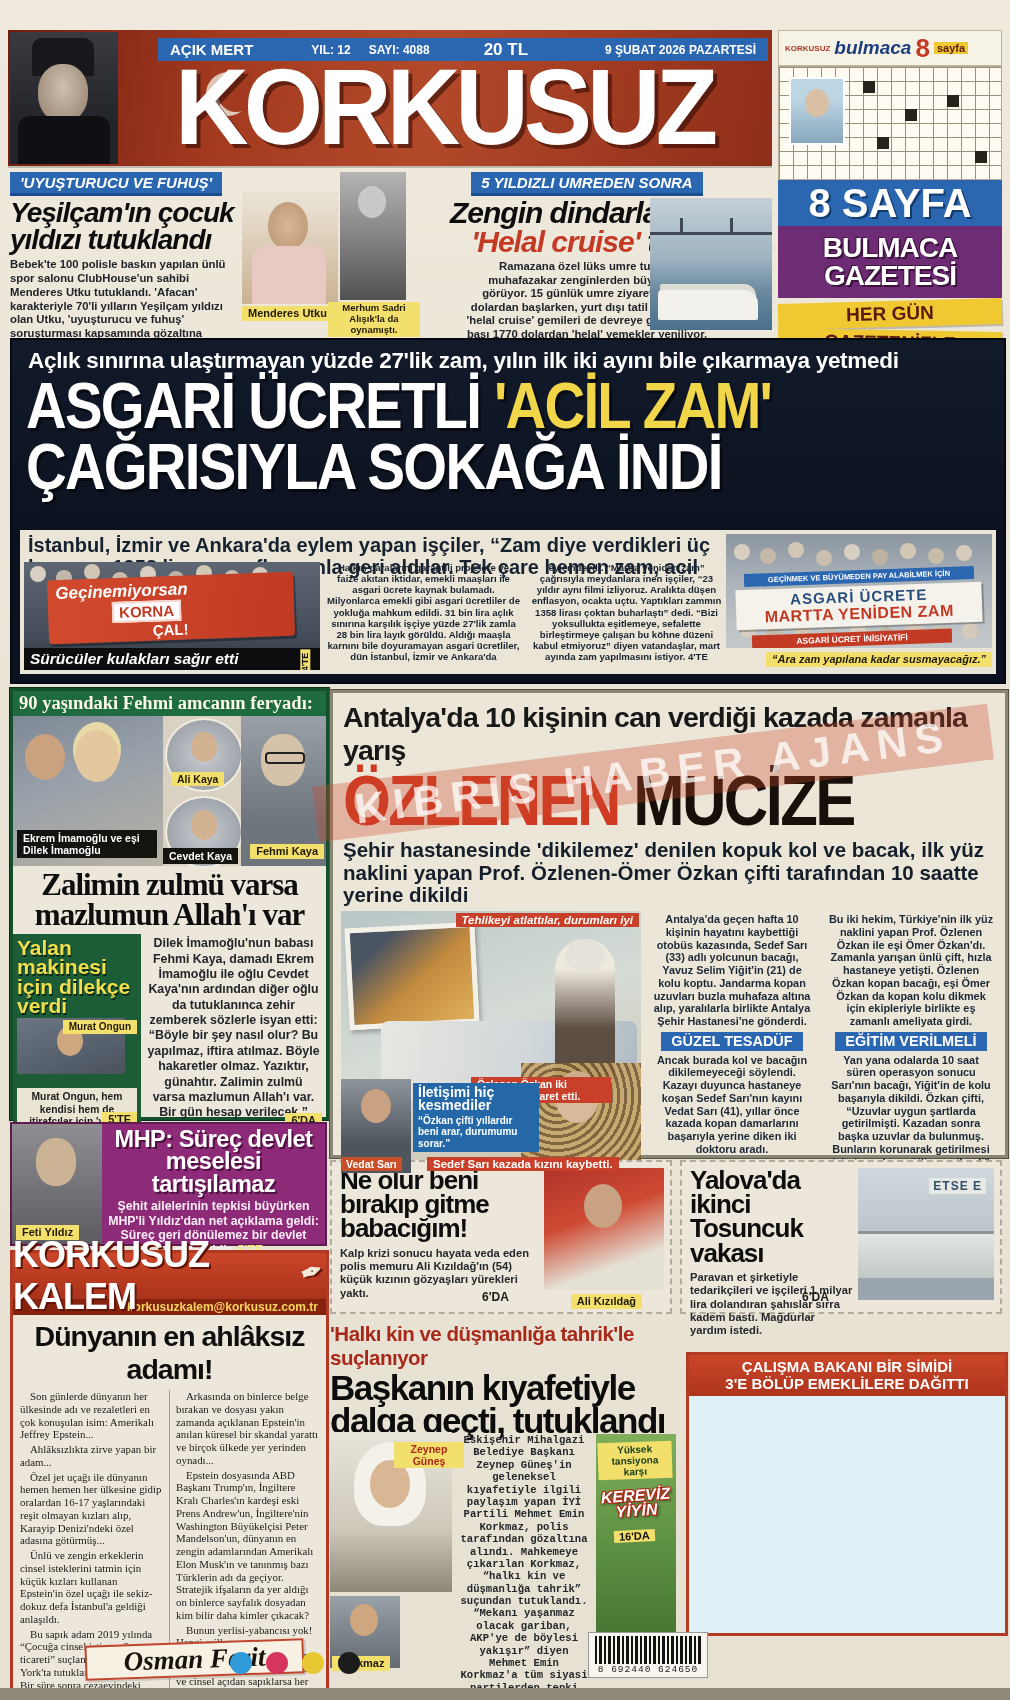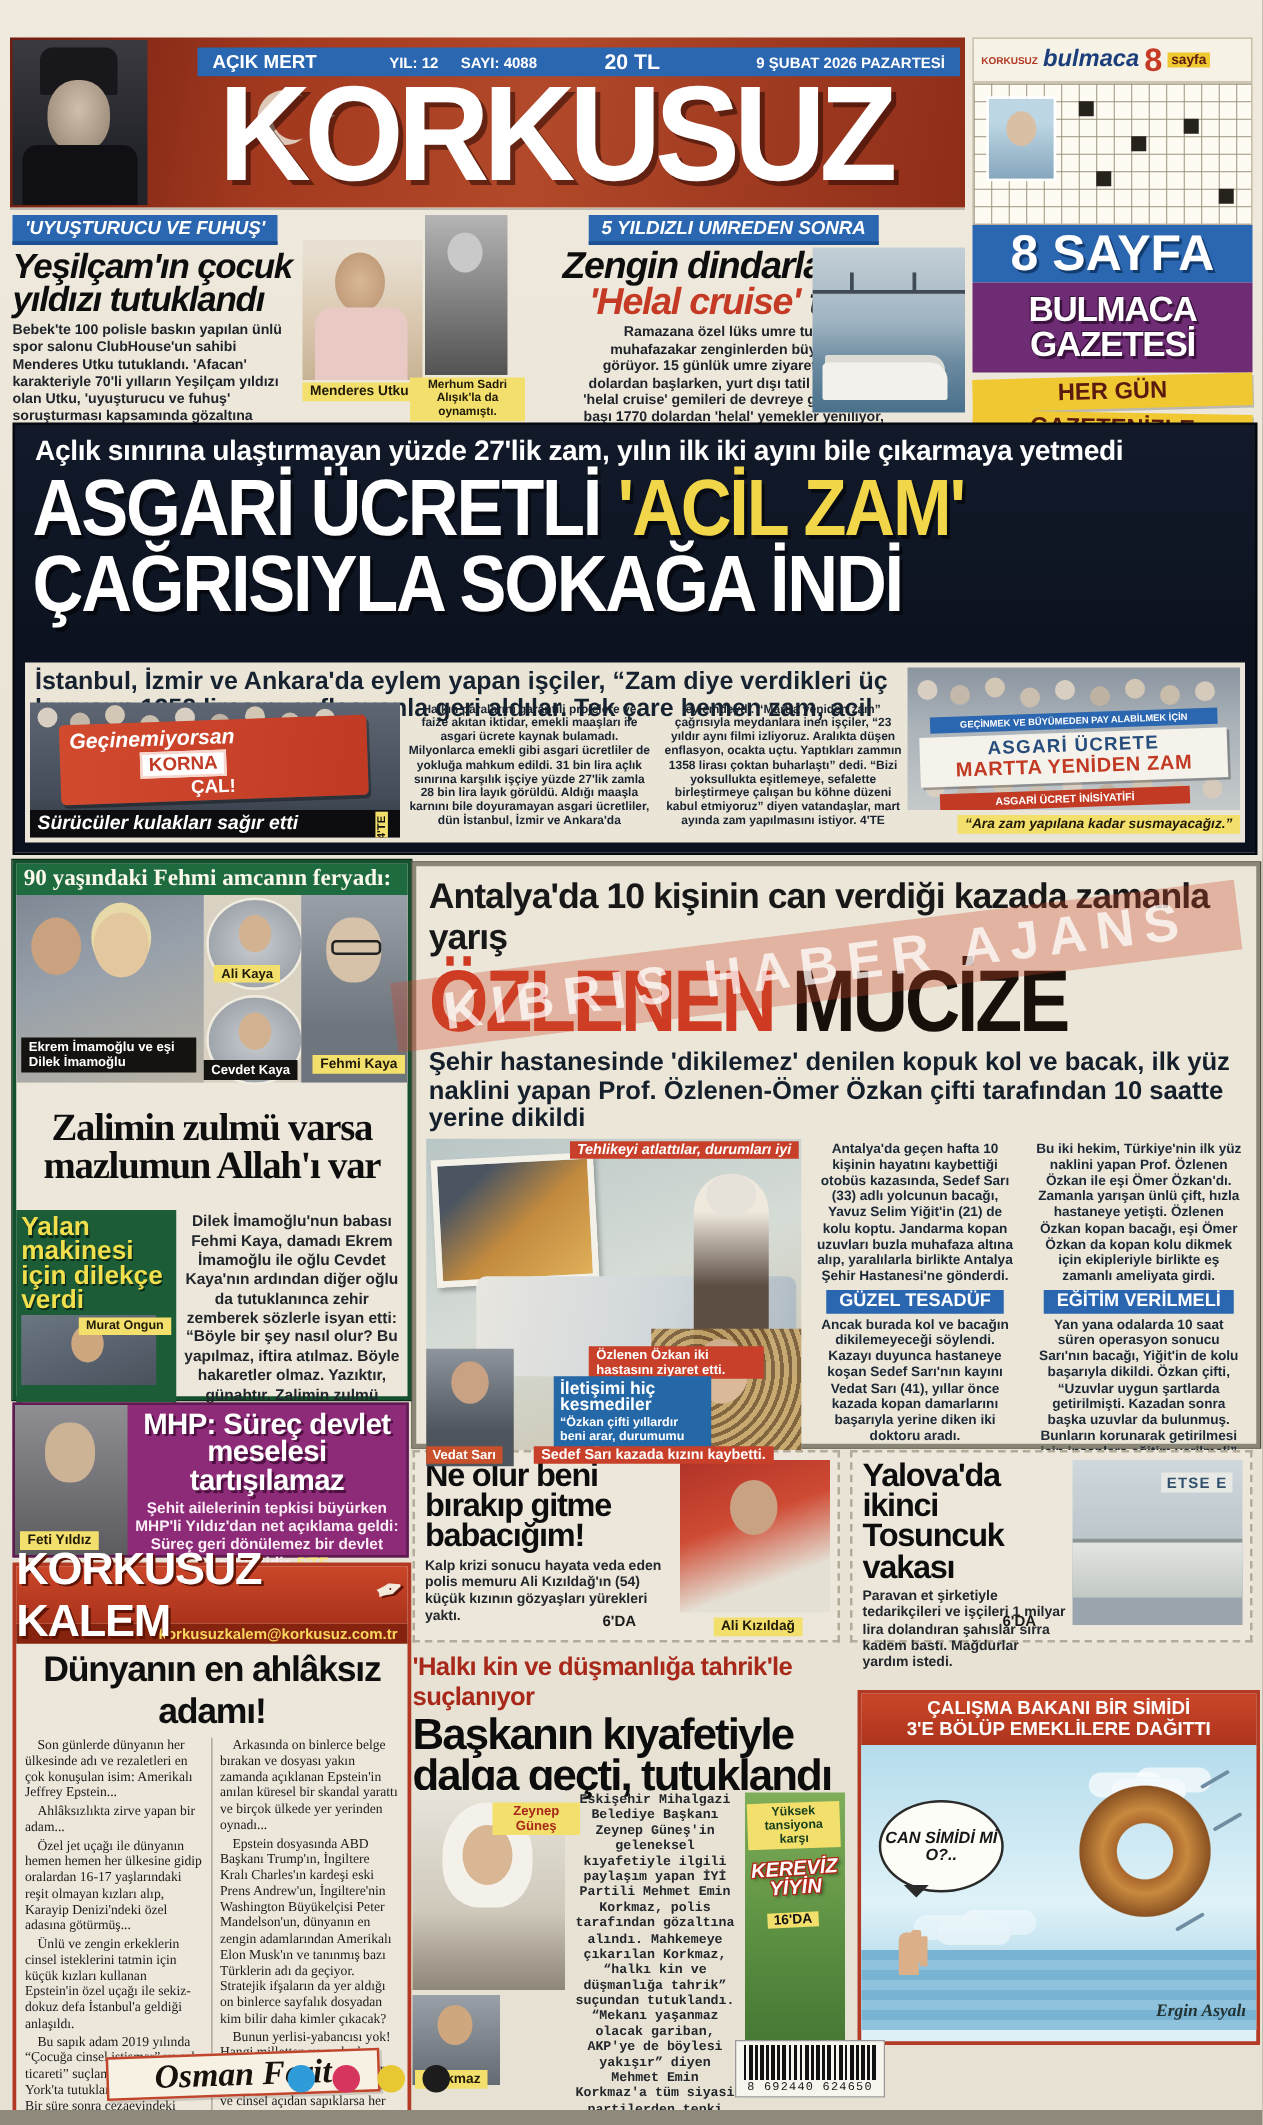--- a/index.html
+++ b/index.html
@@ -89,21 +89,21 @@
   .fh-circ{position:absolute;border-radius:50%;border:2px solid #f1ece0;background:radial-gradient(#c9cdd2,#8f959c);}
   #fh-c1{left:152px;top:2px;width:74px;height:70px;}
   #fh-c2{left:152px;top:80px;width:74px;height:68px;}
   .fh-circ .head{position:absolute;left:24px;top:12px;width:26px;height:30px;border-radius:50%;background:#d3b291;}
   #fh-cap-ali{position:absolute;left:158px;top:56px;font-size:10.5px;}
   #fh-cap-cevdet{position:absolute;left:150px;top:132px;}
   #fh-old{position:absolute;left:228px;top:0;width:85px;height:150px;background:linear-gradient(180deg,#9aa0a8,#6f757d 70%);}
   #fh-old .head{position:absolute;left:20px;top:18px;width:44px;height:52px;border-radius:46%;background:#d6c2a8;}
   #fh-old .glasses{position:absolute;left:24px;top:36px;width:36px;height:8px;border:2px solid #222;border-radius:4px;background:transparent;}
   #fh-cap-fehmi{position:absolute;right:2px;top:128px;}
-  #fh-headline{font-family:"Liberation Serif",serif;font-size:31px;font-weight:900;text-align:center;line-height:.97;letter-spacing:-1px;color:#0e0e0e;margin:21px 2px;}
+  #fh-headline{font-family:"Liberation Serif",serif;font-size:31px;font-weight:900;text-align:center;line-height:.97;letter-spacing:-1px;color:#0e0e0e;margin:4px 2px;}
   #fh-content{display:flex;height:196px;}
   #fh-side{width:120px;background:#1c5c36;padding:4px;position:relative;}
   #fh-side-title{color:#f2df4e;font-weight:900;font-size:21px;line-height:.92;text-shadow:1px 2px 0 #0a2a16;}
   #fh-side-photo{position:relative;width:108px;height:56px;background:linear-gradient(160deg,#6b7683,#49525d);margin-top:3px;}
   #fh-side-photo .head{position:absolute;left:40px;top:8px;width:26px;height:30px;border-radius:50%;background:#cfa77f;}
   #fh-side-cap{position:absolute;right:4px;top:86px;font-size:10px;}
   #fh-side-text{background:#e9e4d4;color:#1d1d1d;font-size:10.3px;font-weight:700;line-height:1.18;padding:3px;margin-top:14px;text-align:center;}
   #fh-side-page{position:absolute;right:4px;bottom:3px;}
   #fh-body{flex:1;padding:2px 6px;font-size:12.4px;font-weight:700;line-height:1.24;color:#22262b;text-align:center;position:relative;}
   #fh-body-page{position:absolute;right:4px;bottom:2px;}
@@ -136,21 +136,21 @@
   #mc-watermark{position:absolute;left:-20px;top:52px;transform:rotate(-7deg);background:rgba(205,70,45,.32);color:rgba(255,255,255,.75);font-size:42px;font-weight:900;letter-spacing:8px;padding:4px 40px;z-index:4;pointer-events:none;}
   #mc-sub{margin:6px 10px 4px;font-size:20.5px;font-weight:700;color:#141f2b;line-height:1.1;}
   #mc-content{position:relative;height:268px;margin-top:2px;}
   #mc-photos{position:absolute;left:8px;top:0;width:300px;height:262px;background:linear-gradient(160deg,#b9c6c6 0%,#d6dcd6 45%,#cabfa8 100%);}
   #mc-cap1{position:absolute;right:2px;top:2px;z-index:3;}
   #mc-polaroid{position:absolute;left:6px;top:14px;width:120px;height:92px;background:linear-gradient(140deg,#4b5561 20%,#c28a3e 55%,#e0b05a);border:5px solid #f4f1e8;transform:rotate(-3deg);box-shadow:2px 3px 4px #00000044;}
   #mc-bed{position:absolute;left:40px;top:110px;right:4px;height:80px;background:linear-gradient(100deg,#e8e6e0,#cfd6da 60%,#aebac2);border-radius:8px;}
   #mc-nurse{position:absolute;right:26px;top:28px;width:60px;height:150px;background:linear-gradient(180deg,#efe9dd 20%,#5d4e44 60%);border-radius:30px 30px 0 0;}
   #mc-nurse .hair{position:absolute;left:10px;top:0px;width:40px;height:34px;border-radius:50%;background:#e6e2da;}
   #mc-cap2{position:absolute;right:30px;top:166px;width:128px;font-size:10.5px;z-index:3;font-style:normal;}
-  #mc-bluebox{position:absolute;left:72px;top:190px;width:116px;background:#2468a8;color:#fff;padding:3px 5px;z-index:3;margin-left:30px;}
+  #mc-bluebox{position:absolute;left:72px;top:172px;width:116px;background:#2468a8;color:#fff;padding:3px 5px;z-index:3;}
   #mc-bluebox .t{font-weight:900;font-size:14px;line-height:.95;}
   #mc-bluebox .q{font-size:10px;font-weight:600;margin-top:2px;line-height:1.15;}
   #mc-vedat{position:absolute;left:0px;bottom:0px;width:70px;height:94px;background:linear-gradient(180deg,#8e959c,#4f555c 70%);z-index:2;}
   #mc-vedat .head{position:absolute;left:20px;top:10px;width:30px;height:34px;border-radius:50%;background:#c9a183;}
   #mc-cap-vedat{position:absolute;left:0px;bottom:2px;background:#c8502a;color:#fff;font-size:10.5px;font-weight:800;padding:1px 5px;z-index:3;}
   #mc-woman{position:absolute;right:0;bottom:0;width:120px;height:110px;background:repeating-radial-gradient(circle at 30% 30%,#c8a76a 0 4px,#7a5c34 4px 7px);opacity:.9;}
   #mc-woman .face{position:absolute;left:34px;top:8px;width:44px;height:52px;border-radius:50%;background:#dbb896;}
   #mc-cap3{position:absolute;left:86px;bottom:2px;z-index:4;font-style:normal;margin-top:14px;}
   .mc-col{position:absolute;top:2px;font-size:10.9px;font-weight:700;line-height:1.17;color:#1c2836;text-align:center;}
   #mc-col1{left:318px;width:162px;}
@@ -496,32 +496,20 @@
       <div id="bk-badge2">KEREVİZ YİYİN</div>
       <div id="bk-badge3">16'DA</div>
     </div>
   </div>
 
   <div id="cartoon" class="abs">
     <div id="ct-header">
       <span>ÇALIŞMA BAKANI BİR SİMİDİ</span><br>
       <span>3'E BÖLÜP EMEKLİLERE DAĞITTI</span>
     </div>
-    <div id="ct-canvas">
-      <div class="cloud" style="left:200px;top:26px;"></div>
-      <div class="cloud" style="left:60px;top:140px;opacity:.6;"></div>
-      <div id="ct-bubble">CAN SİMİDİ Mİ O?..</div>
-      <div id="ct-simit"></div>
-      <div class="motion" style="right:20px;top:26px;"></div>
-      <div class="motion" style="right:10px;top:60px;"></div>
-      <div class="motion" style="right:40px;top:140px;"></div>
-      <div id="ct-sea"></div>
-      <div id="ct-hand"></div>
-      <div id="ct-sig">Ergin Asyalı</div>
-    </div>
   </div>
 
   <div id="barcode" class="abs">
     <div class="bars"></div>
     <div class="num">8 692440 624650</div>
   </div>
 
   <div id="dots" class="abs">
     <span style="background:#2f9bd8;"></span>
     <span style="background:#d6355e;"></span>

